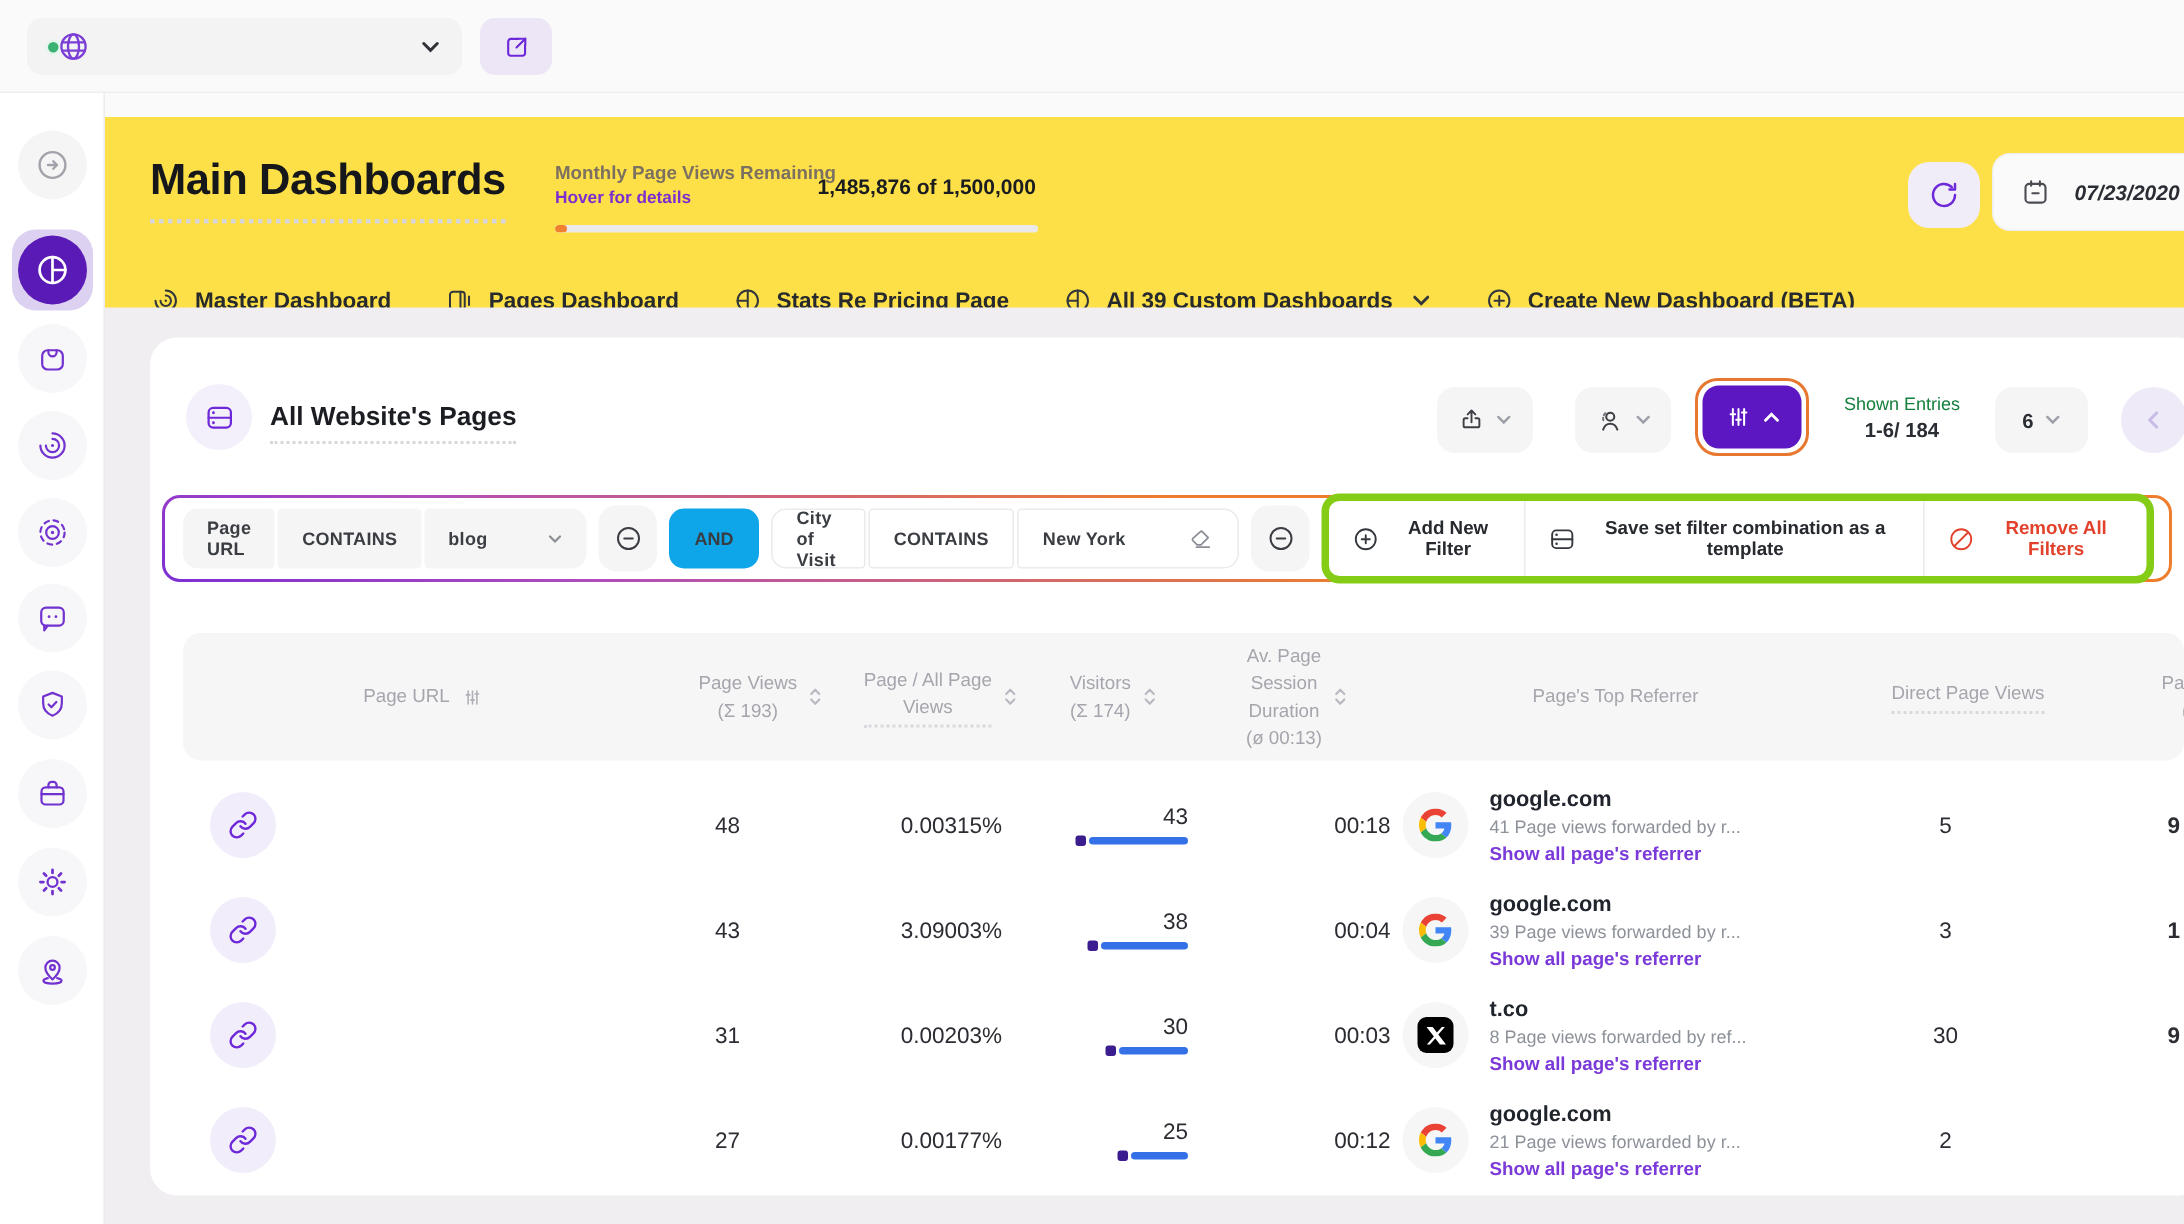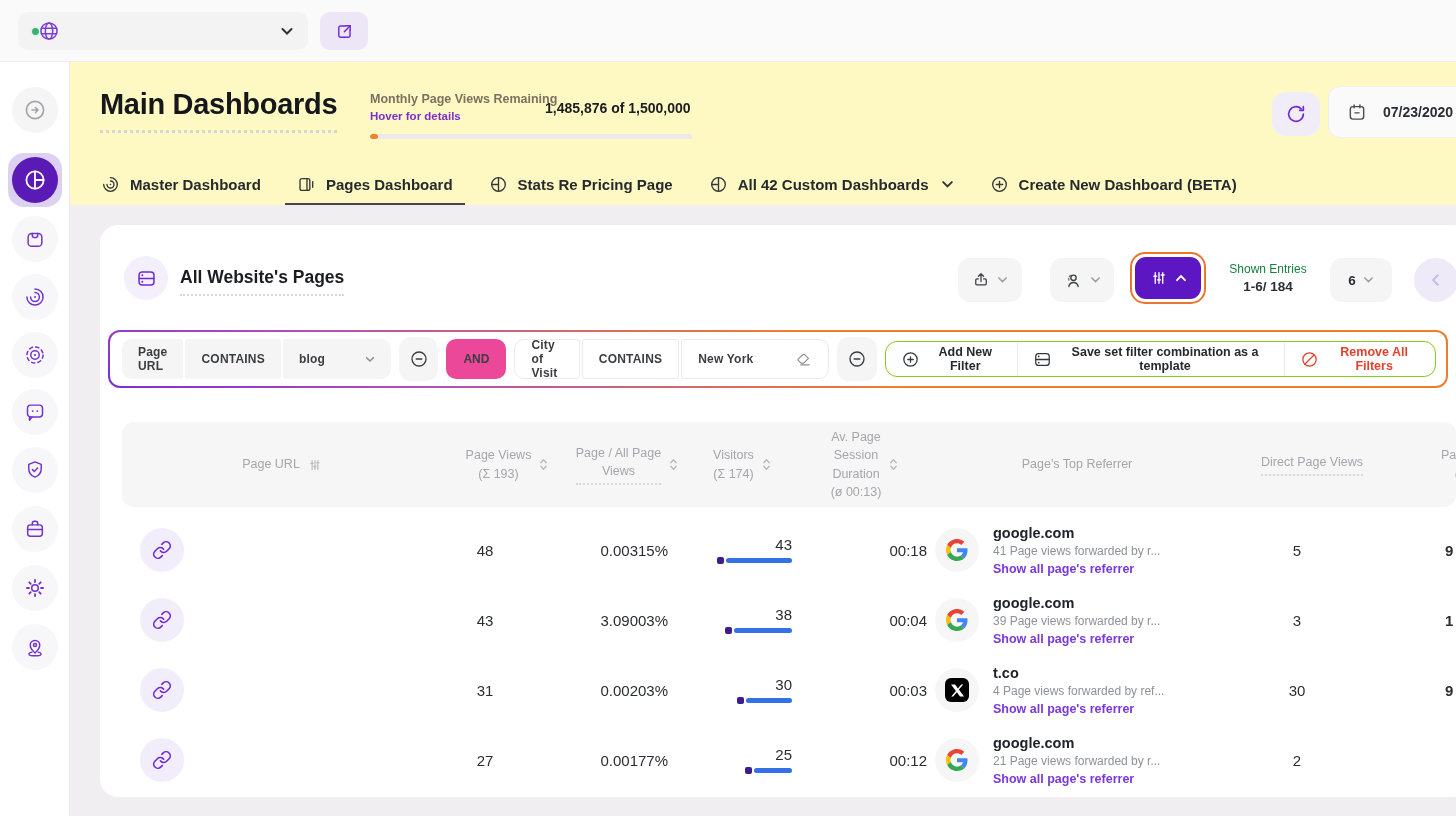--- a/index.html
+++ b/index.html
@@ -19,31 +19,31 @@
 
   
   .sidebar { position:absolute; left:0; top:62px; width:70px; height:754px; background:#fff; border-right:1px solid #eceaec; z-index:4; }
   .side-btn { position:absolute; left:12px; width:46px; height:46px; border-radius:50%; background:#f7f6f8; display:flex; align-items:center; justify-content:center; color:#7232cf; }
   .side-btn.gray { color:#a2a2aa; background:#f6f5f6; }
   .side-active { position:absolute; left:8px; width:54px; height:54px; border-radius:16px; background:#ddd1f1; display:flex; align-items:center; justify-content:center; }
   .side-active .inner { width:46px; height:46px; border-radius:50%; background:#5a1ab5; display:flex; align-items:center; justify-content:center; color:#fff; }
 
   
   .main { position:absolute; left:70px; top:62px; right:0; bottom:0; }
-  .page-header { position:absolute; left:0; top:0; right:0; height:143px; background:#fef9c3; }
+  .page-header { position:absolute; left:0; top:16px; right:0; height:143px; background:#fde047; }
   .page-title { position:absolute; left:30px; top:26px; font-size:29px; font-weight:bold; color:#15171b; letter-spacing:-0.3px; border-bottom:3px dotted #d6d4d8; padding-bottom:9px; }
   .quota { position:absolute; left:300px; top:30px; width:322px; }
   .quota-label { font-size:12.5px; font-weight:bold; color:#7c7060; }
   .quota-hover { font-size:11.5px; font-weight:bold; color:#7c2fd1; margin-top:4px; }
   .quota-value { position:absolute; left:175px; top:8px; font-size:14px; font-weight:bold; color:#1a1c20; white-space:nowrap; }
   .quota-track { position:absolute; left:0; top:42px; width:322px; height:5px; border-radius:3px; background:#ebe9ea; overflow:hidden; }
   .quota-fill { height:5px; background:#f0812f; border-radius:3px; }
   .refresh-btn { position:absolute; left:1202px; top:30px; width:48px; height:44px; border-radius:14px; background:#f1edf8; display:flex; align-items:center; justify-content:center; color:#6d28d9; }
   .date-picker { position:absolute; left:1258px; top:24px; width:200px; height:52px; background:#fbfafb; border:1px solid #f0eeee; border-radius:12px; display:flex; align-items:center; padding-left:18px; gap:16px; color:#4a4d52; }
-  .date-picker .date-text { font-size:14px; font-weight:bold; color:#2a2d33; }
+  .date-picker .date-text { font-size:14px; font-weight:bold; color:#2a2d33;font-style:italic; }
 
   .tabs { position:absolute; left:19px; bottom:0; display:flex; gap:12px; }
   .tab { display:flex; align-items:center; gap:10px; padding:0 12px; height:40px; font-size:15px; font-weight:bold; color:#26292e; border-bottom:2px solid transparent; }
   .tab .t-icon { color:#33373c; }
   .tab.active { border-bottom-color:#41464d; }
   .tab .t-chev { color:#33373c; margin-left:2px; }
 
   .content { position:absolute; left:0; top:143px; right:0; bottom:0; background:#f0eef0; overflow:hidden; }
   .card { position:absolute; left:30px; top:20px; width:1370px; height:572px; background:#fff; border-radius:18px; }
 
@@ -66,22 +66,22 @@
   
   .filterbar { position:absolute; left:8px; top:105px; width:1340px; height:58px; border-radius:12px; padding:2px; background:linear-gradient(205deg,#ee7e2d 45%,#b04dbb 80%,#7d2ed4 100%); }
   .filterbar-inner { width:100%; height:100%; background:#fff; border-radius:10px; display:flex; align-items:center; padding:0 10px 0 12px; gap:8px; }
   .seg-group { display:flex; gap:2px; }
   .seg { height:40px; display:flex; align-items:center; gap:9px; padding:0 16px; background:#f6f5f6; font-size:12px; font-weight:bold; color:#3a3d42; letter-spacing:.2px; border-radius:3px; }
   .seg-group .seg:first-child { border-radius:10px 3px 3px 10px; }
   .seg-group .seg:last-child { border-radius:3px 10px 10px 3px;gap:40px; }
   .seg-group.bordered .seg { background:#fff; border:1px solid #eceaec; }
   .seg .chev { color:#8a8d94; }
   .round-btn { width:44px; height:44px; border-radius:12px; background:#f6f5f6; display:flex; align-items:center; justify-content:center; color:#3a3d42; }
-  .and-chip { height:40px; display:flex; align-items:center; padding:0 17px; background:#ec4899; border-radius:10px; font-size:12px; font-weight:bold; color:#3a3d42; }
-  .filter-actions { margin-left:auto; display:flex; height:36px; border:1px solid #84cc16; border-radius:12px; overflow:hidden; background:#fff; }
+  .and-chip { height:40px; display:flex; align-items:center; padding:0 17px; background:#0ea5e9; border-radius:10px; font-size:12px; font-weight:bold; color:#3a3d42; }
+  .filter-actions { margin-left:auto; display:flex; height:60px; border:5px solid #84cc16; border-radius:12px; overflow:hidden; background:#fff; }
   .fa-item { display:flex; align-items:center; gap:9px; padding:0 15px; font-size:12.5px; font-weight:bold; color:#26292e; }
   .fa-item + .fa-item { border-left:1px solid #eceaec; }
   .fa-item .fa-ic { color:#34383d; }
   .fa-item.danger { color:#e2422c; }
   .fa-item.danger .fa-ic { color:#e2422c; }
 
   
   .tbl-grid { display:grid; grid-template-columns:320px 130px 110px 120px 125px 300px 170px minmax(0,1fr); }
   .thead { position:absolute; left:22px; top:197px; width:1334px; height:85px; background:#f7f6f7; border-radius:12px; align-items:center; color:#a5a5ad; font-size:12.5px; line-height:1.45; }
   .th { display:flex; align-items:center; justify-content:center; text-align:center; gap:8px; }
@@ -294,21 +294,21 @@
           </span>
         <span>Stats Re Pricing Page</span>
       </div>
       <div class="tab">
         <span class="t-icon">
             <svg width="19" height="19" viewBox="0 0 24 24" fill="none" stroke="currentColor" stroke-width="1.7" stroke-linecap="round">
               <circle cx="12" cy="12" r="8.6"></circle>
               <path d="M12 3.4v17.2M3.4 12H12"></path>
             </svg>
           </span>
-        <span>All 42 Custom Dashboards</span>
+        <span>All 39 Custom Dashboards</span>
         <span class="t-chev">
             <svg width="13" height="9" viewBox="0 0 12 8" fill="none" stroke="currentColor" stroke-width="1.8" stroke-linecap="round">
               <path d="M2 1.8L6 5.8 10 1.8"></path>
             </svg>
           </span>
       </div>
       <div class="tab">
         <span class="t-icon">
             <svg width="19" height="19" viewBox="0 0 24 24" fill="none" stroke="currentColor" stroke-width="1.7" stroke-linecap="round">
               <circle cx="12" cy="12" r="8.6"></circle>
@@ -641,21 +641,21 @@
           <div class="cell-ref">
             <span class="ref-avatar">
               <span class="x-badge">
                   <svg width="13" height="13" viewBox="0 0 24 24" fill="#fff">
                     <path d="M18.9 1.15h3.68l-8.04 9.19L24 22.85h-7.41l-5.8-7.58-6.64 7.58H.46l8.6-9.83L0 1.15h7.59l5.24 6.93 6.07-6.93z"></path>
                   </svg>
                 </span>
             </span>
             <span>
               <div class="ref-domain">t.co</div>
-              <div class="ref-detail">4 Page views forwarded by ref...</div>
+              <div class="ref-detail">8 Page views forwarded by ref...</div>
               <div class="ref-link">Show all page's referrer</div>
             </span>
           </div>
           <div class="cell-direct">30</div>
           <div class="cell-cut">9</div>
         </div>
 
         <div class="trow tbl-grid">
           <div class="cell-url">
             <span class="link-circle">

